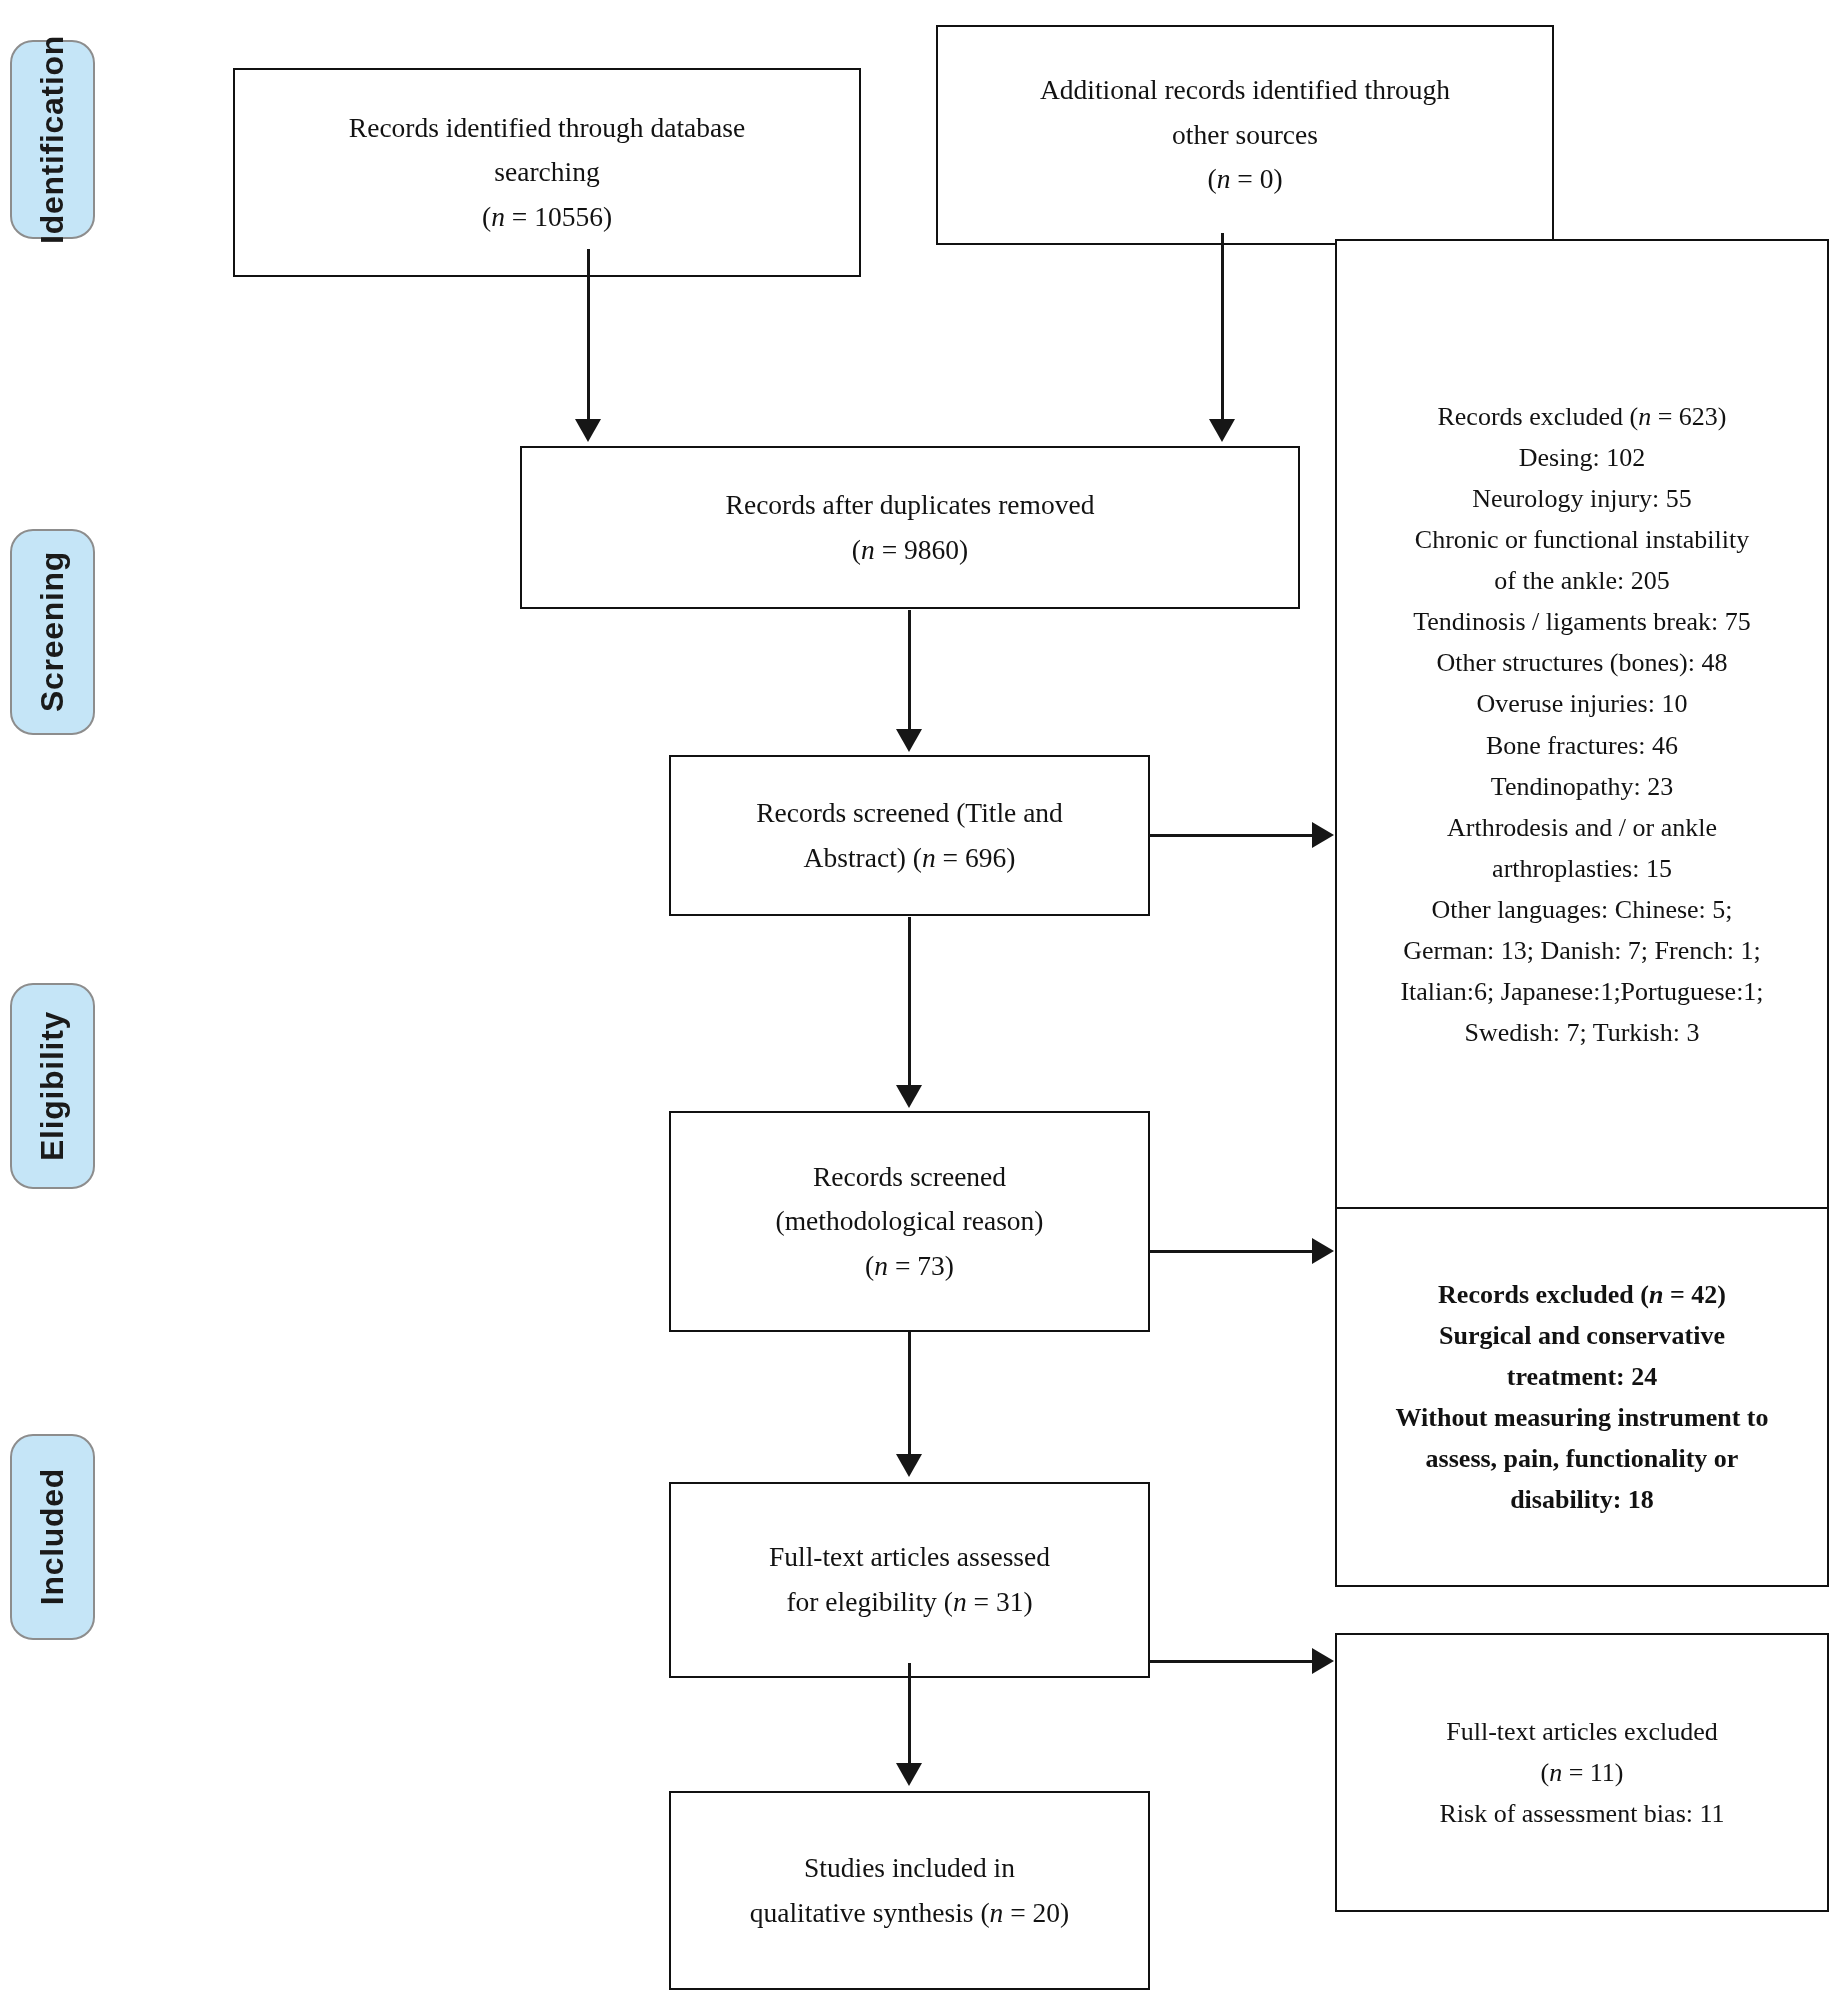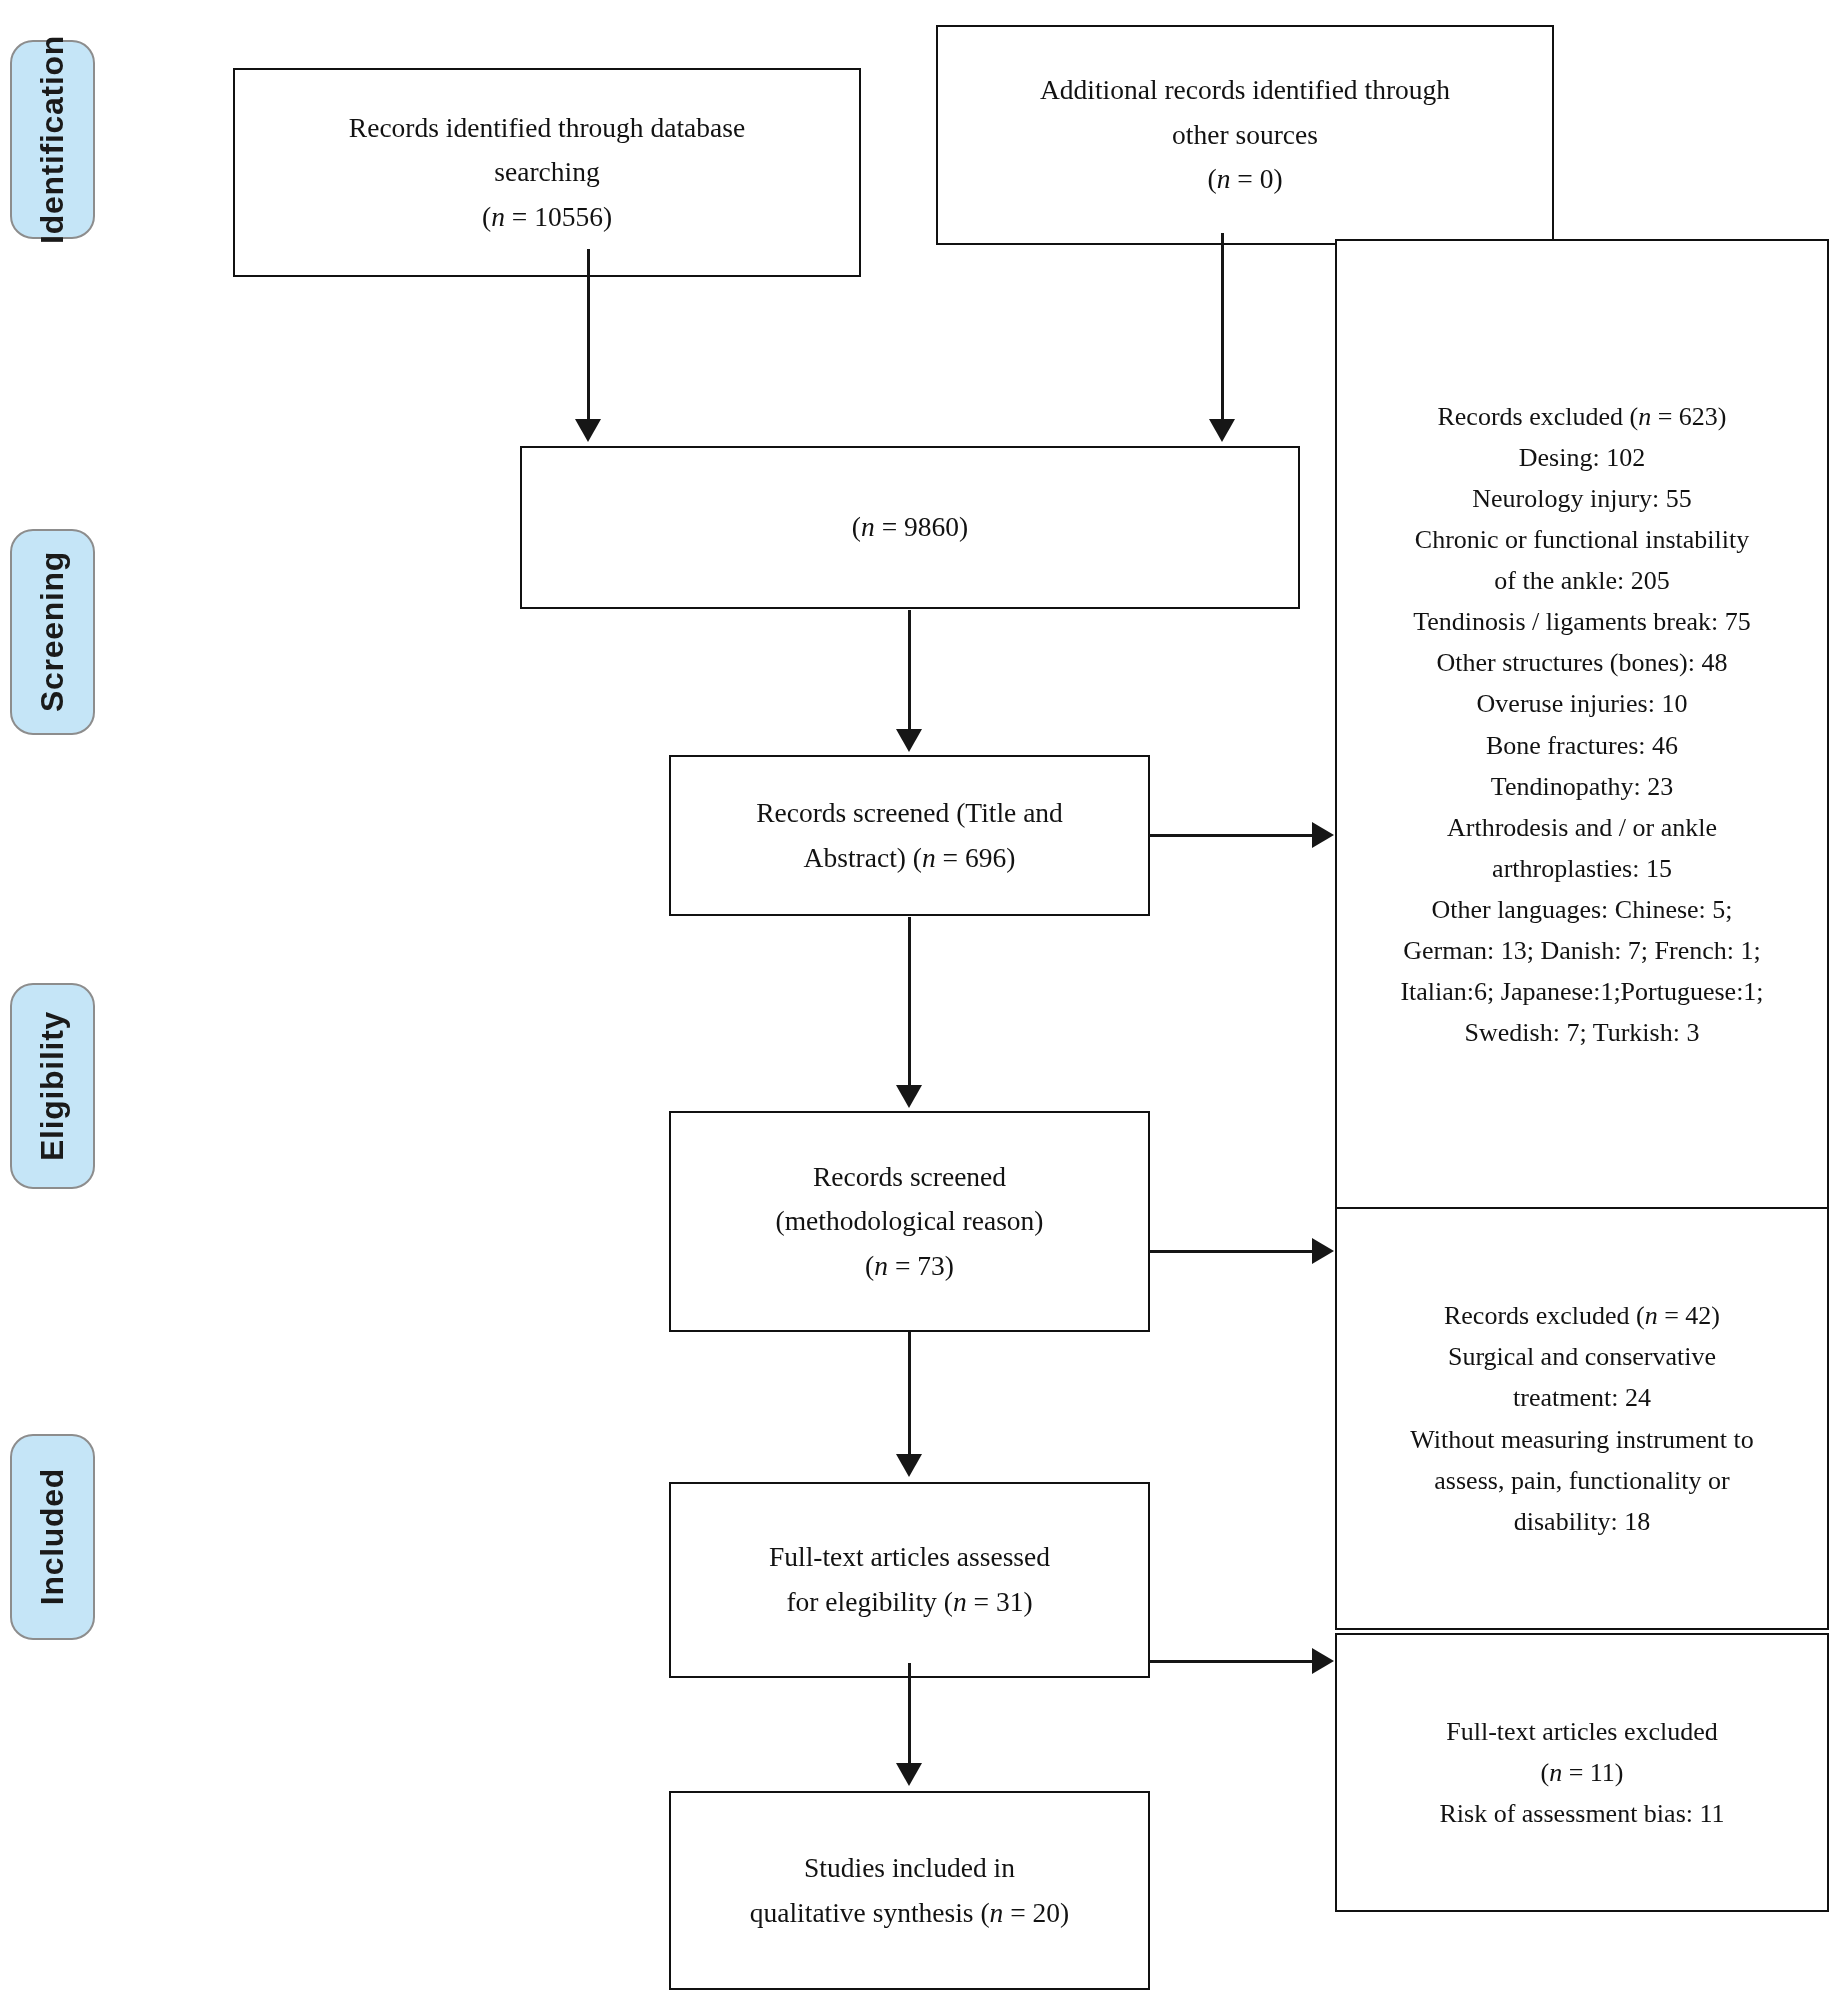--- a/index.html
+++ b/index.html
@@ -149,36 +149,37 @@
     <span class="line">Bone fractures: 46</span>
     <span class="line">Tendinopathy: 23</span>
     <span class="line">Arthrodesis and / or ankle</span>
     <span class="line">arthroplasties: 15</span>
     <span class="line">Other languages: Chinese: 5;</span>
     <span class="line">German: 13; Danish: 7; French: 1;</span>
     <span class="line">Italian:6; Japanese:1;Portuguese:1;</span>
     <span class="line">Swedish: 7; Turkish: 3</span>
   </div>
 
-  <div class="excl-panel" style="left:1335px; top:1207px; width:494px; height:423px;">
+  <div class="excl-panel" style="left:1335px; top:1207px; width:494px; height:380px;font-weight:bold;">
     <span class="line"><span>Records excluded (</span><span class="ital">n</span><span> = 42)</span></span>
     <span class="line">Surgical and conservative</span>
     <span class="line">treatment: 24</span>
     <span class="line">Without measuring instrument to</span>
     <span class="line">assess, pain, functionality or</span>
     <span class="line">disability: 18</span>
   </div>
 
   <div class="excl-panel" style="left:1335px; top:1633px; width:494px; height:279px;">
     <span class="line">Full-text articles excluded</span>
     <span class="line"><span>(</span><span class="ital">n</span><span> = 11)</span></span>
     <span class="line">Risk of assessment bias: 11</span>
   </div>
 
   <div class="fbox" style="left:520px; top:446px; width:780px; height:163px;">
+    <span class="line">Records after duplicates removed</span>
     <span class="line"><span>(</span><span class="ital">n</span><span> = 9860)</span></span>
   </div>
 
   <div class="fbox" style="left:669px; top:755px; width:481px; height:161px;">
     <span class="line">Records screened (Title and</span>
     <span class="line"><span>Abstract) (</span><span class="ital">n</span><span> = 696)</span></span>
   </div>
 
   <div class="fbox" style="left:669px; top:1111px; width:481px; height:221px;">
     <span class="line">Records screened</span>

